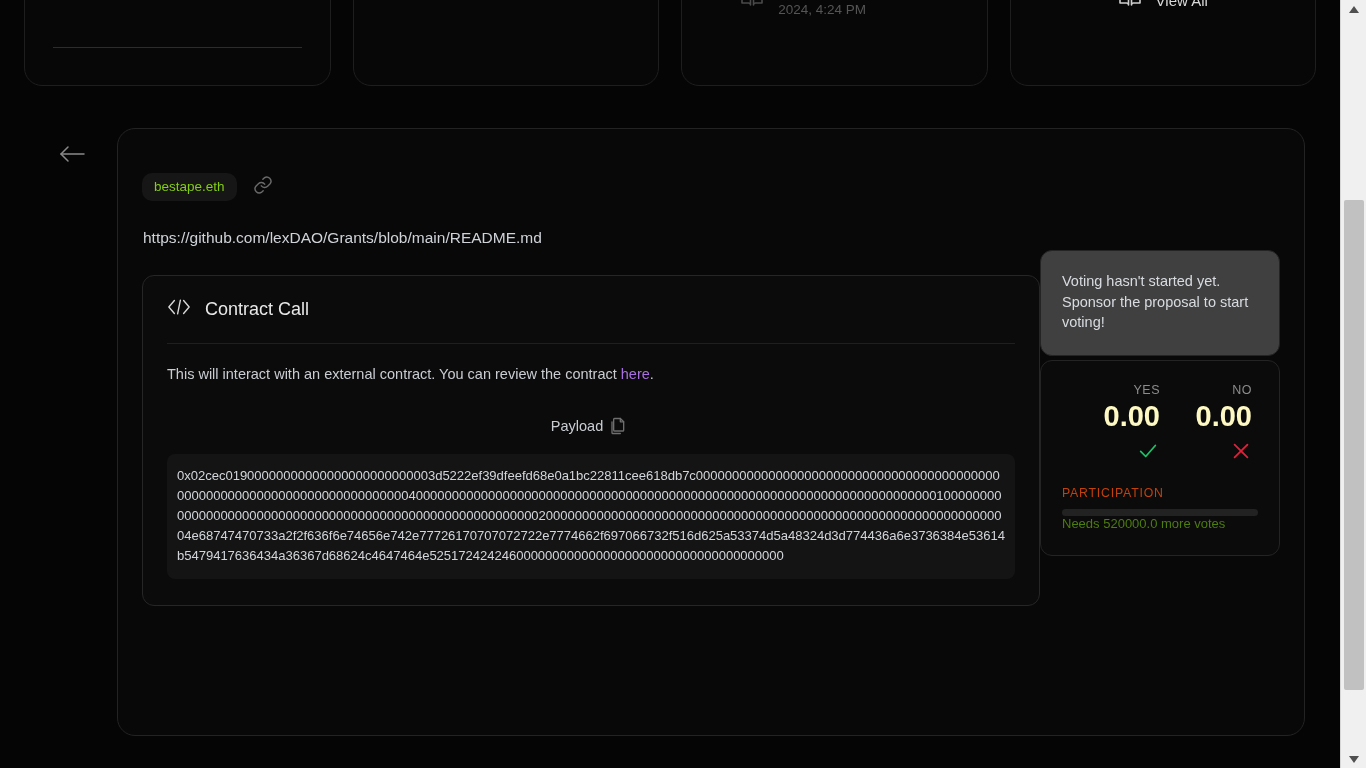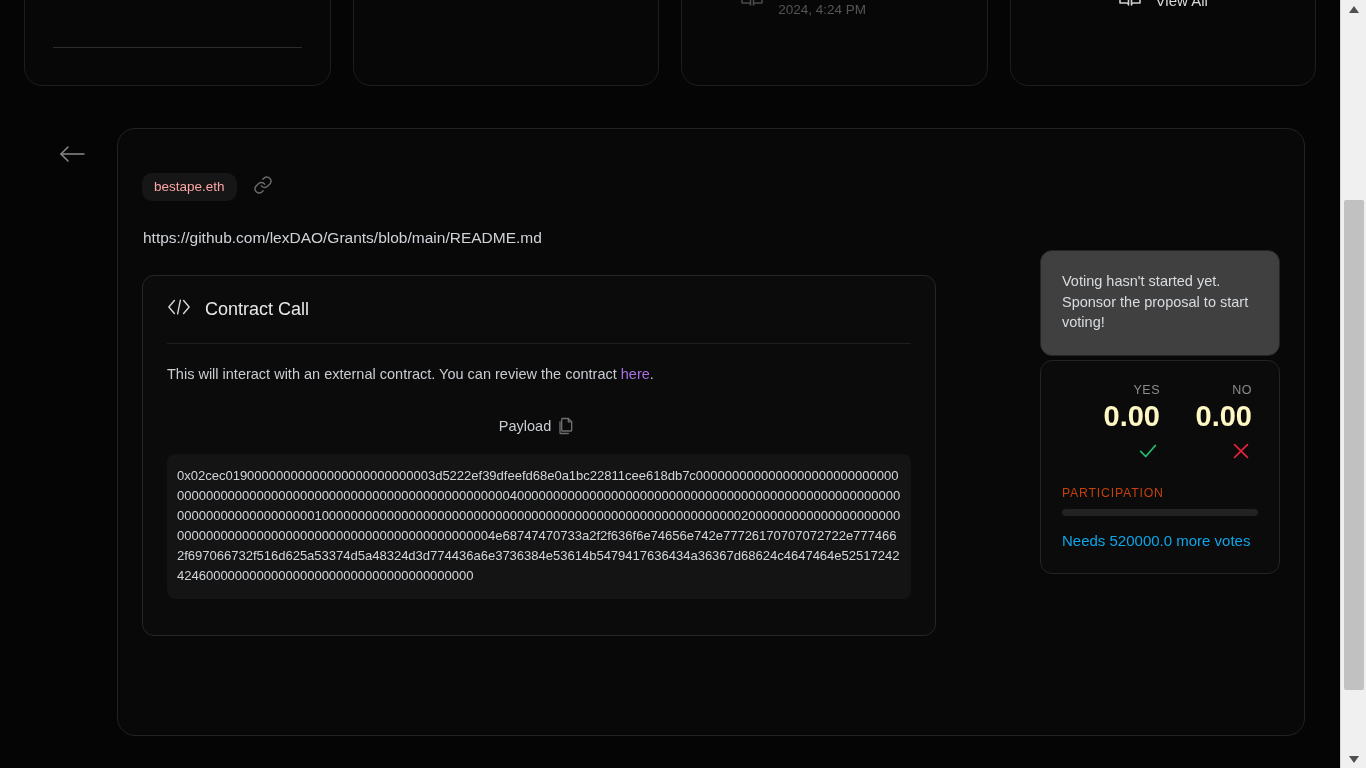--- a/index.html
+++ b/index.html
@@ -108,21 +108,21 @@
   }
 
   .author-row {
     display: flex;
     align-items: center;
     gap: 16px;
     margin-top: 18px;
   }
   .author-chip {
     background: #161616;
-    color: #fca5a5;
+    color: #84cc16;
     font-size: 13.5px;
     padding: 6px 12px 7px;
     border-radius: 10px;
   }
   .link-icon { cursor: pointer; display: block; }
 
   .body-area {
     display: flex;
     gap: 24px;
     margin-top: 28px;
@@ -132,25 +132,25 @@
 
   .proposal-link {
     font-size: 15.5px;
     color: #cfd3d8;
     margin-left: 1px;
   }
 
   
   .cc-box {
     margin-top: 28px;
-    width: 794px;
+    width: 898px;
     background: #0b0b0b;
     border: 1px solid #262626;
     border-radius: 12px;
-    padding: 0 24px 36px 24px;
+    padding: 0 24px 26px 24px;
   }
   .cc-header {
     display: flex;
     align-items: center;
     gap: 14px;
     height: 68px;
     border-bottom: 1px solid #1f1f1f;
   }
   .cc-header-title {
     font-size: 18px;
@@ -280,23 +280,23 @@
   }
   .progress-track {
     margin-top: 9px;
     height: 7px;
     border-radius: 4px;
     background: #222222;
     overflow: hidden;
   }
   .progress-fill { height: 100%; background: #1fc16b; width: 0%; }
   .needs-text {
-    margin-top: 16px;
-    font-size: 15px;
-    color: #0ea5e9;
+    margin-top: 0;
+    font-size: 13px;
+    color: #4d7c0f;
   }
 
   
   .scrollbar {
     position: absolute;
     right: 0; top: 0;
     width: 26px; height: 768px;
     background: #f0f0f0;
     border-left: 1px solid #d6d6d6;
   }

